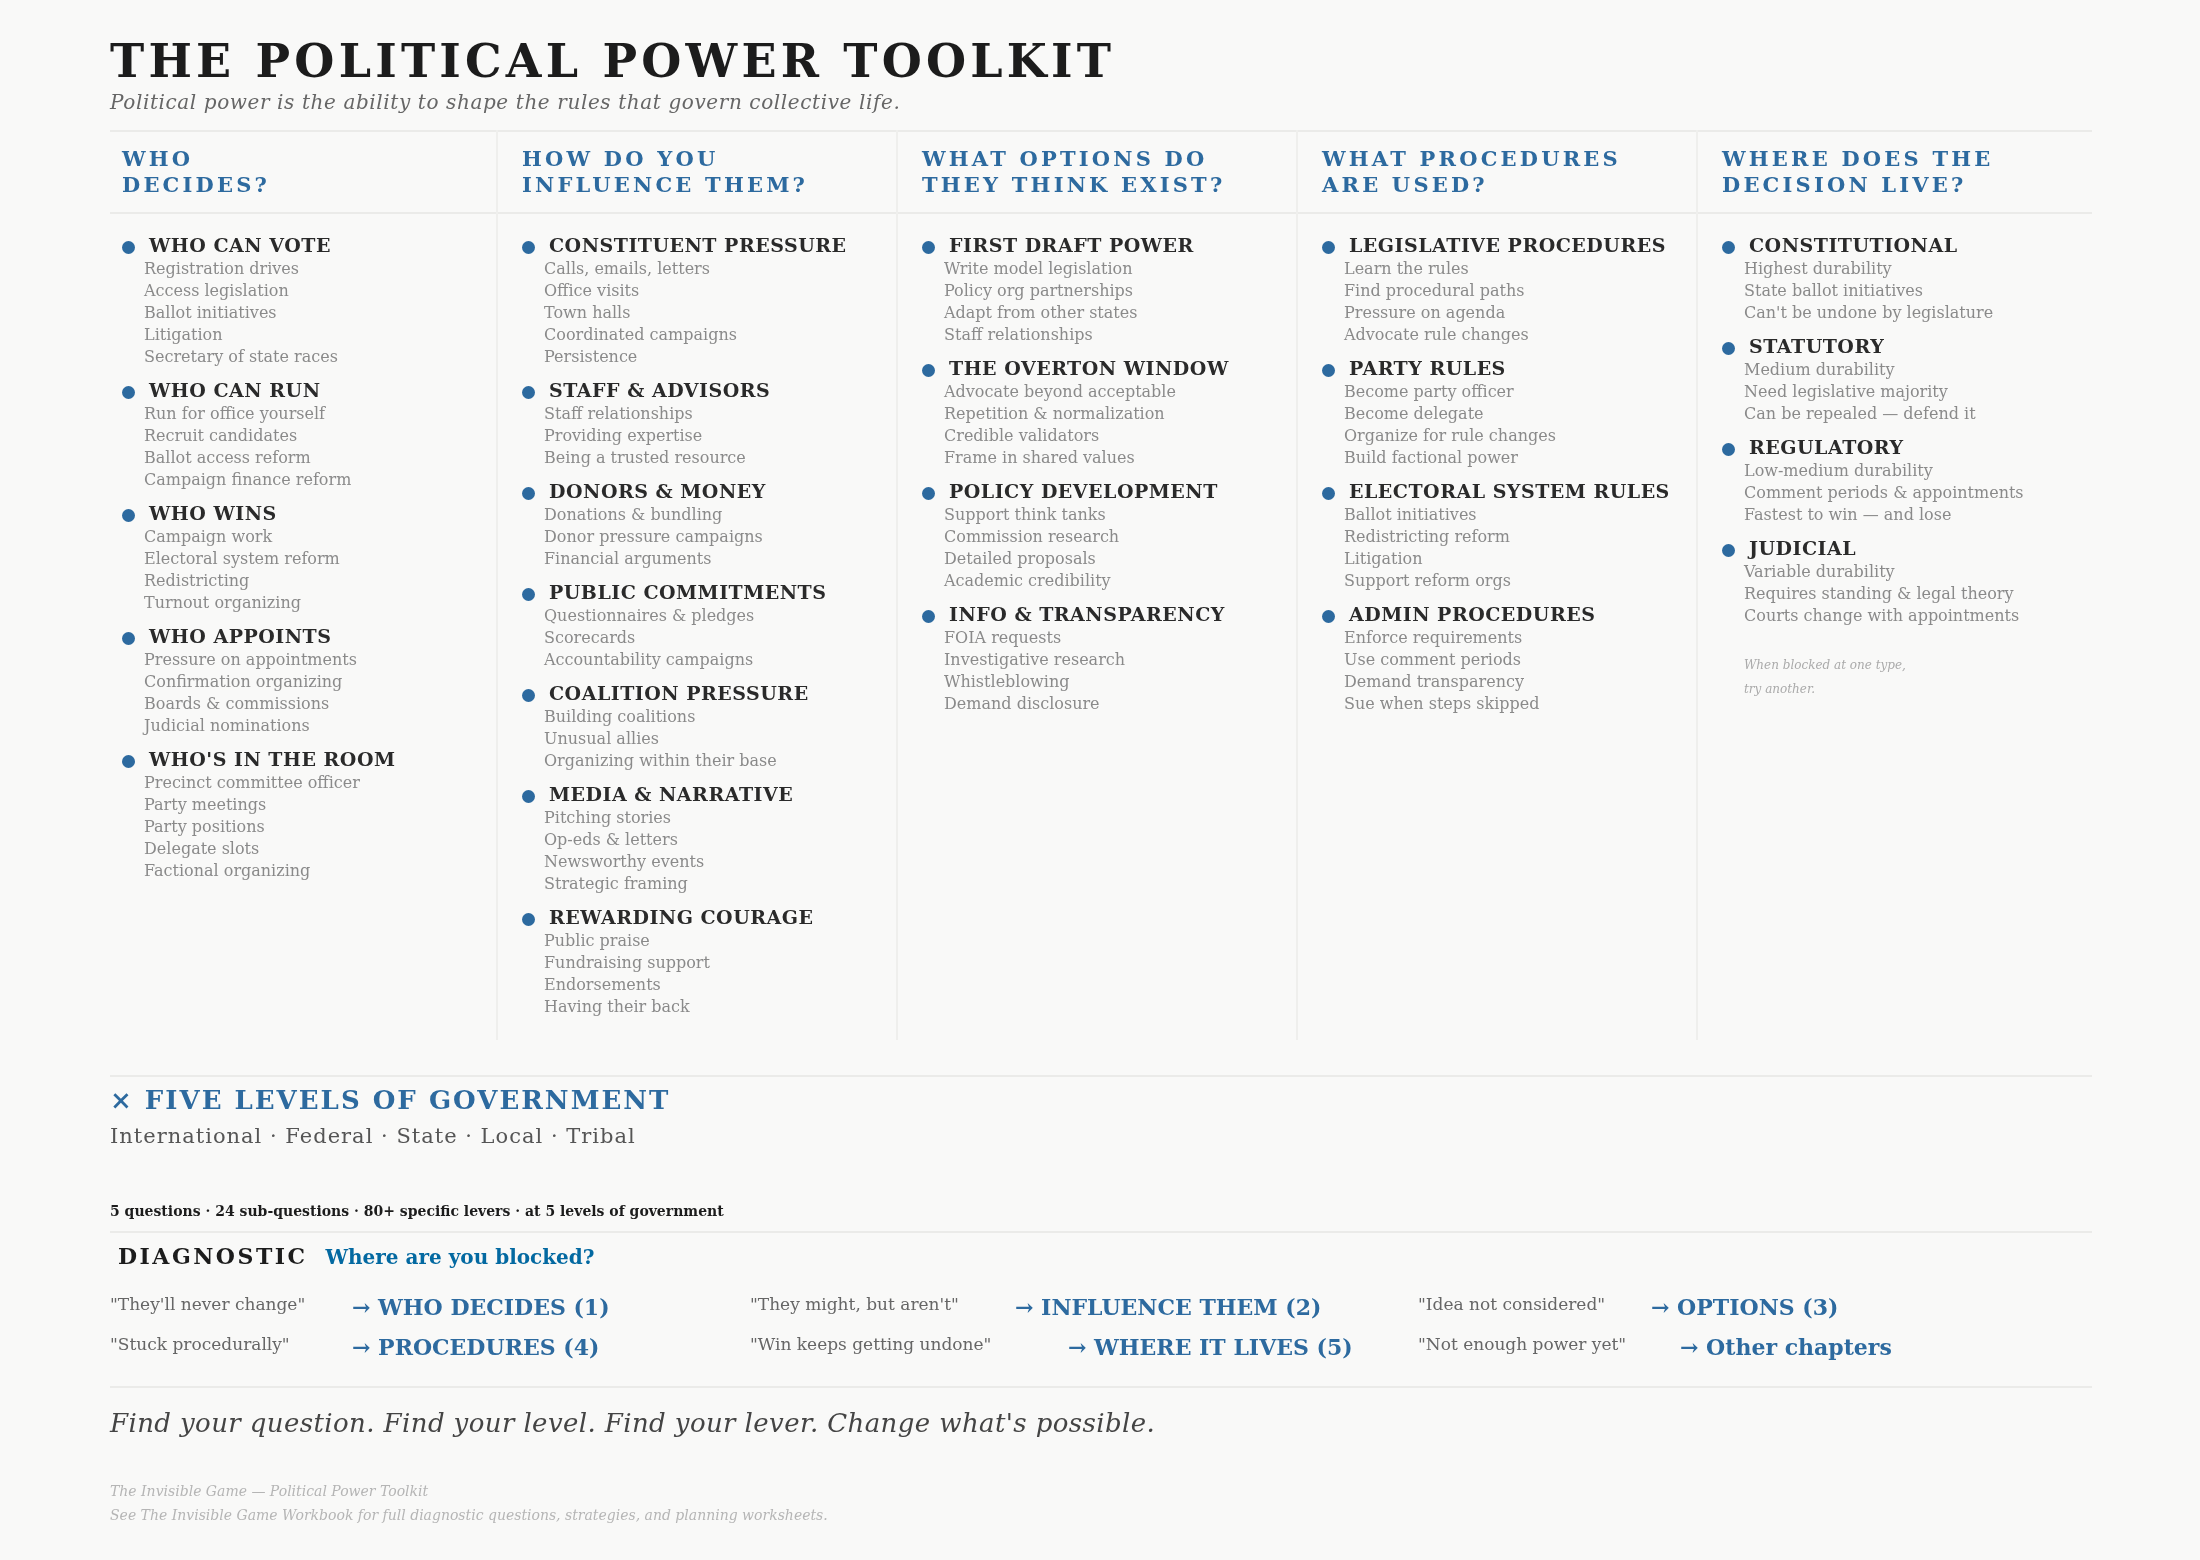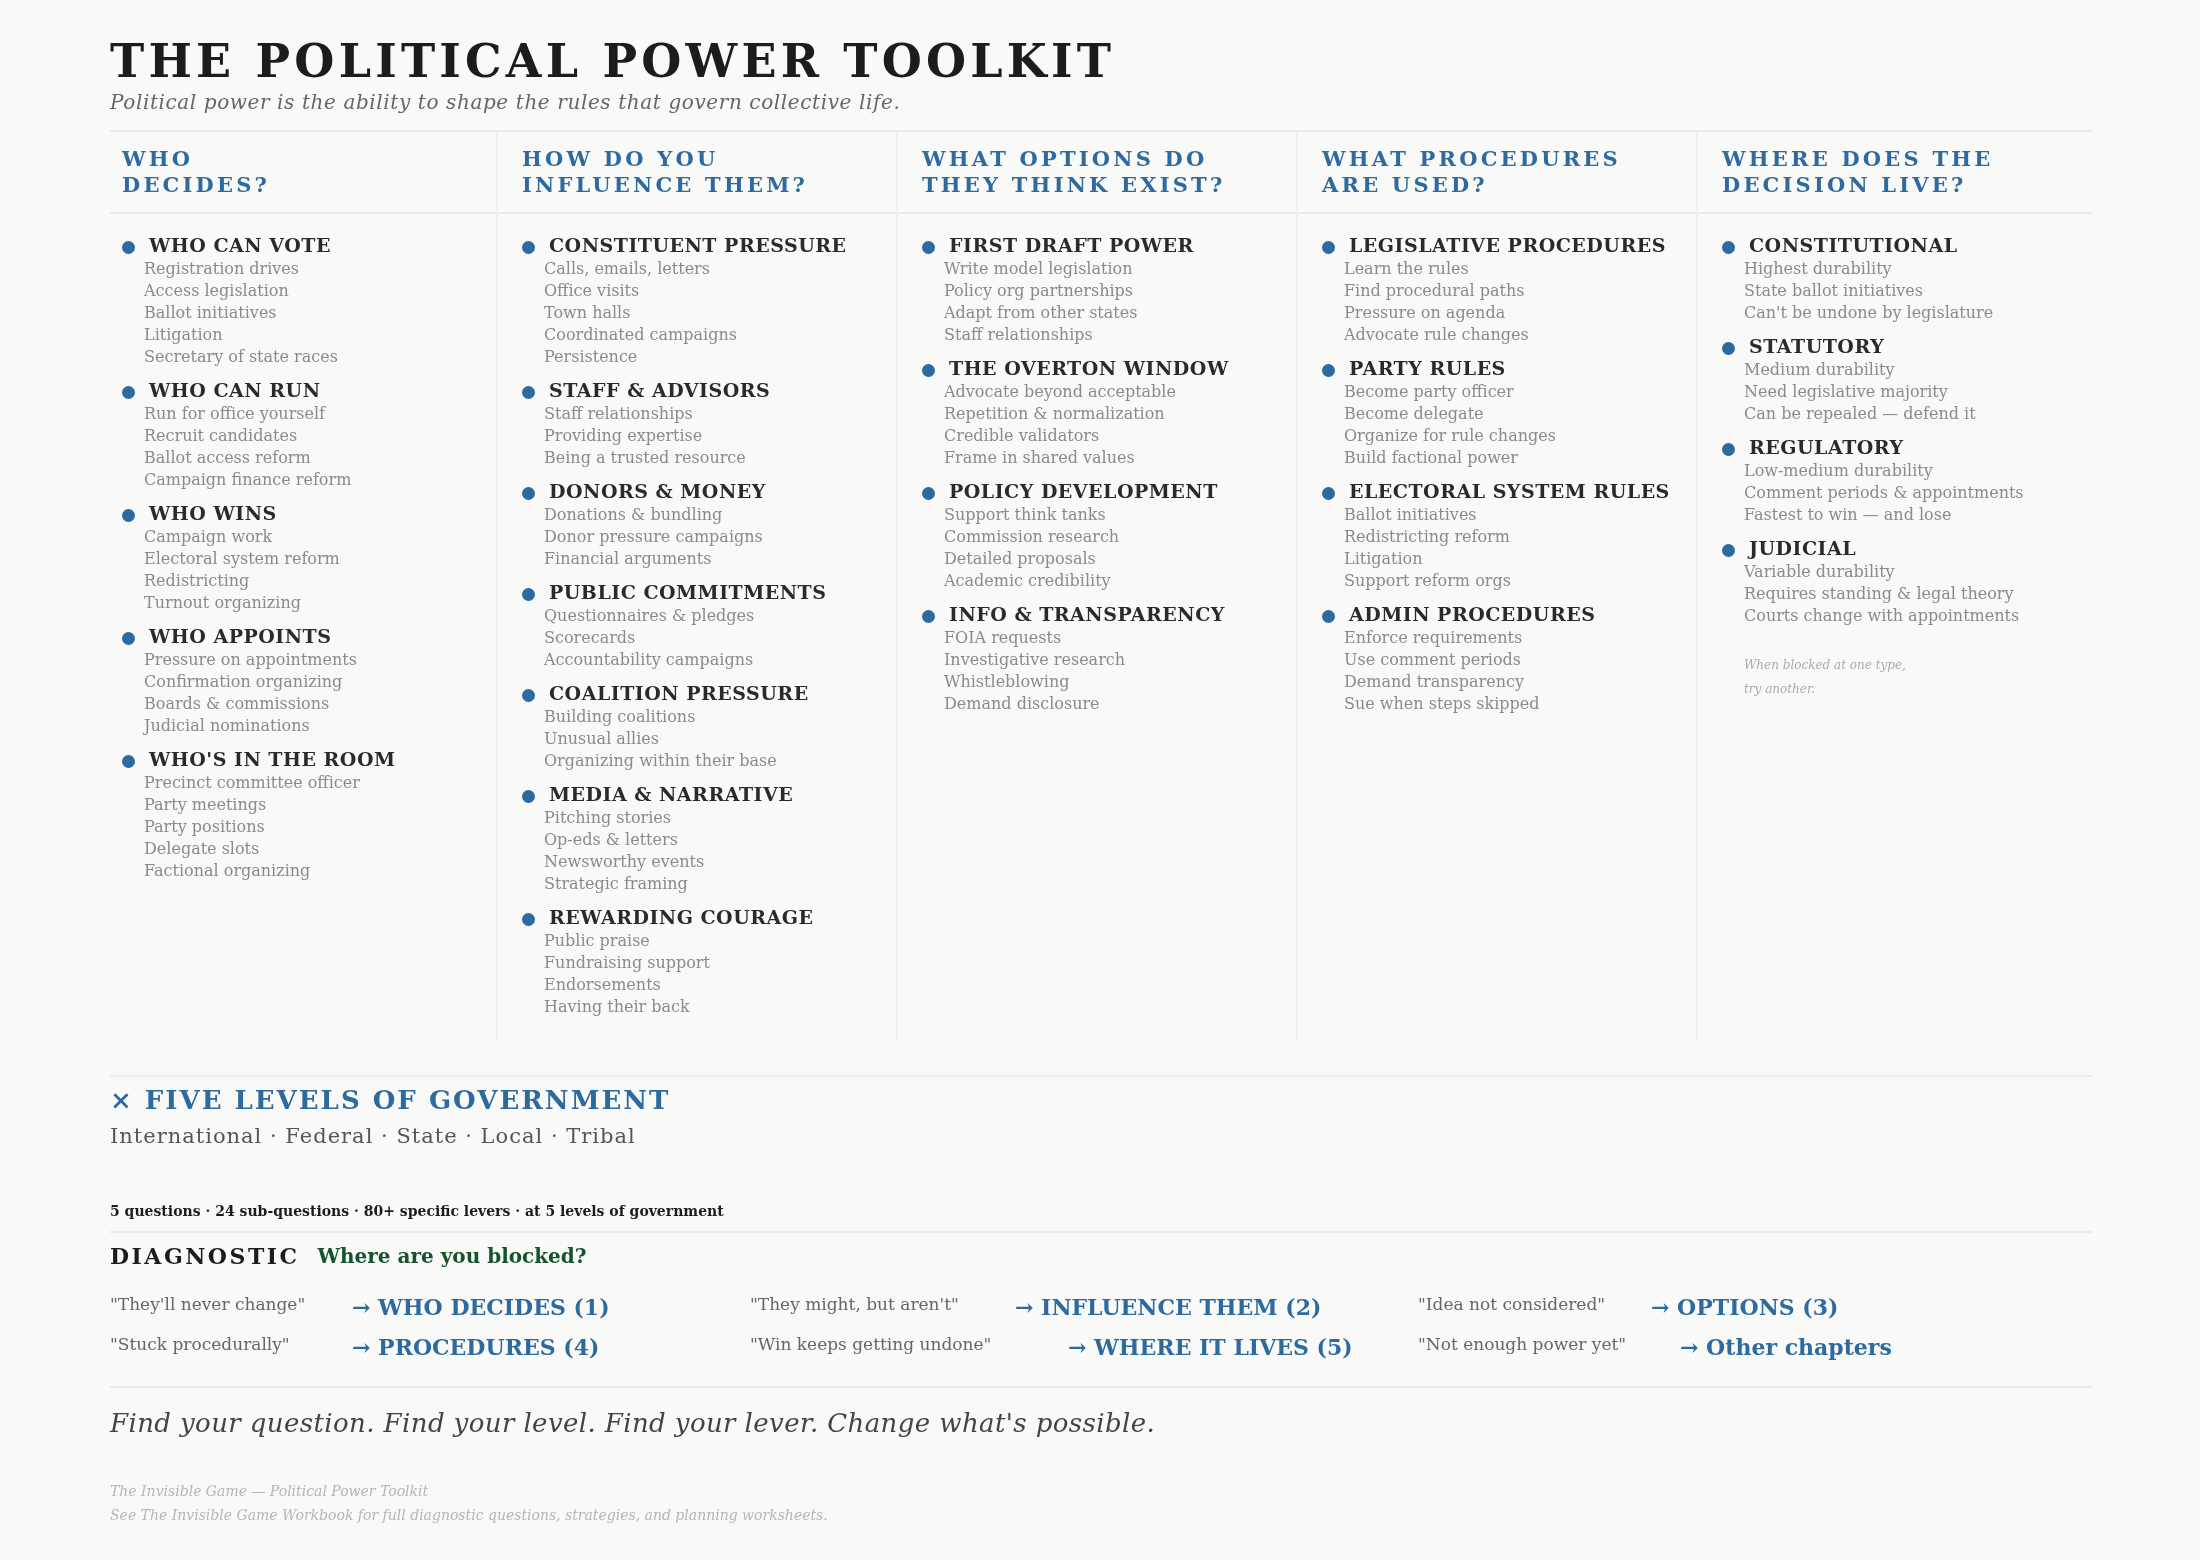--- a/index.html
+++ b/index.html
@@ -53,23 +53,23 @@
   .levels-title {
     position: absolute; top: 1085px; left: 0;
     font-size: 26px; font-weight: bold; letter-spacing: 2px; color: #2d6a9f; white-space: nowrap;
   }
   .levels-list {
     position: absolute; top: 1124px; left: 0; font-size: 21px; letter-spacing: 1px; color: #555; white-space: nowrap;
   }
   .levels-summary {
     position: absolute; top: 1203px; left: 0; font-size: 14px; font-weight: bold; color: #1c1c1c; white-space: nowrap;
   }
-  .diag-head { position: absolute; top: 1234px; left: 0; white-space: nowrap; display: flex; align-items: center; }
+  .diag-head { position: absolute; top: 1234px; left: 8px; white-space: nowrap; display: flex; align-items: flex-end; }
   .diag-label { font-size: 22px; font-weight: bold; letter-spacing: 2.5px; color: #1c1c1c; margin-right: 18px; }
-  .diag-q { font-size: 20px; font-weight: bold; color: #14532d; }
+  .diag-q { font-size: 20px; font-weight: bold; color: #0369a1; }
   .diag-row { position: absolute; left: 0; height: 24px; width: 1980px; }
   .diag-cell { position: absolute; top: 0; white-space: nowrap; display: flex; }
   .diag-quote { font-size: 17px; color: #666; }
   .diag-link { position: absolute; top: 0; font-size: 22px; font-weight: bold; color: #2d6a9f; white-space: nowrap; }
   .tagline {
     position: absolute; top: 1408px; left: 0; font-size: 26px; font-style: italic; color: #444; letter-spacing: 0.4px; white-space: nowrap;
   }
   .footer-line { position: absolute; left: 0; font-size: 14px; font-style: italic; color: #b5b5b5; white-space: nowrap; text-align: right; }
 </style>
 </head>

